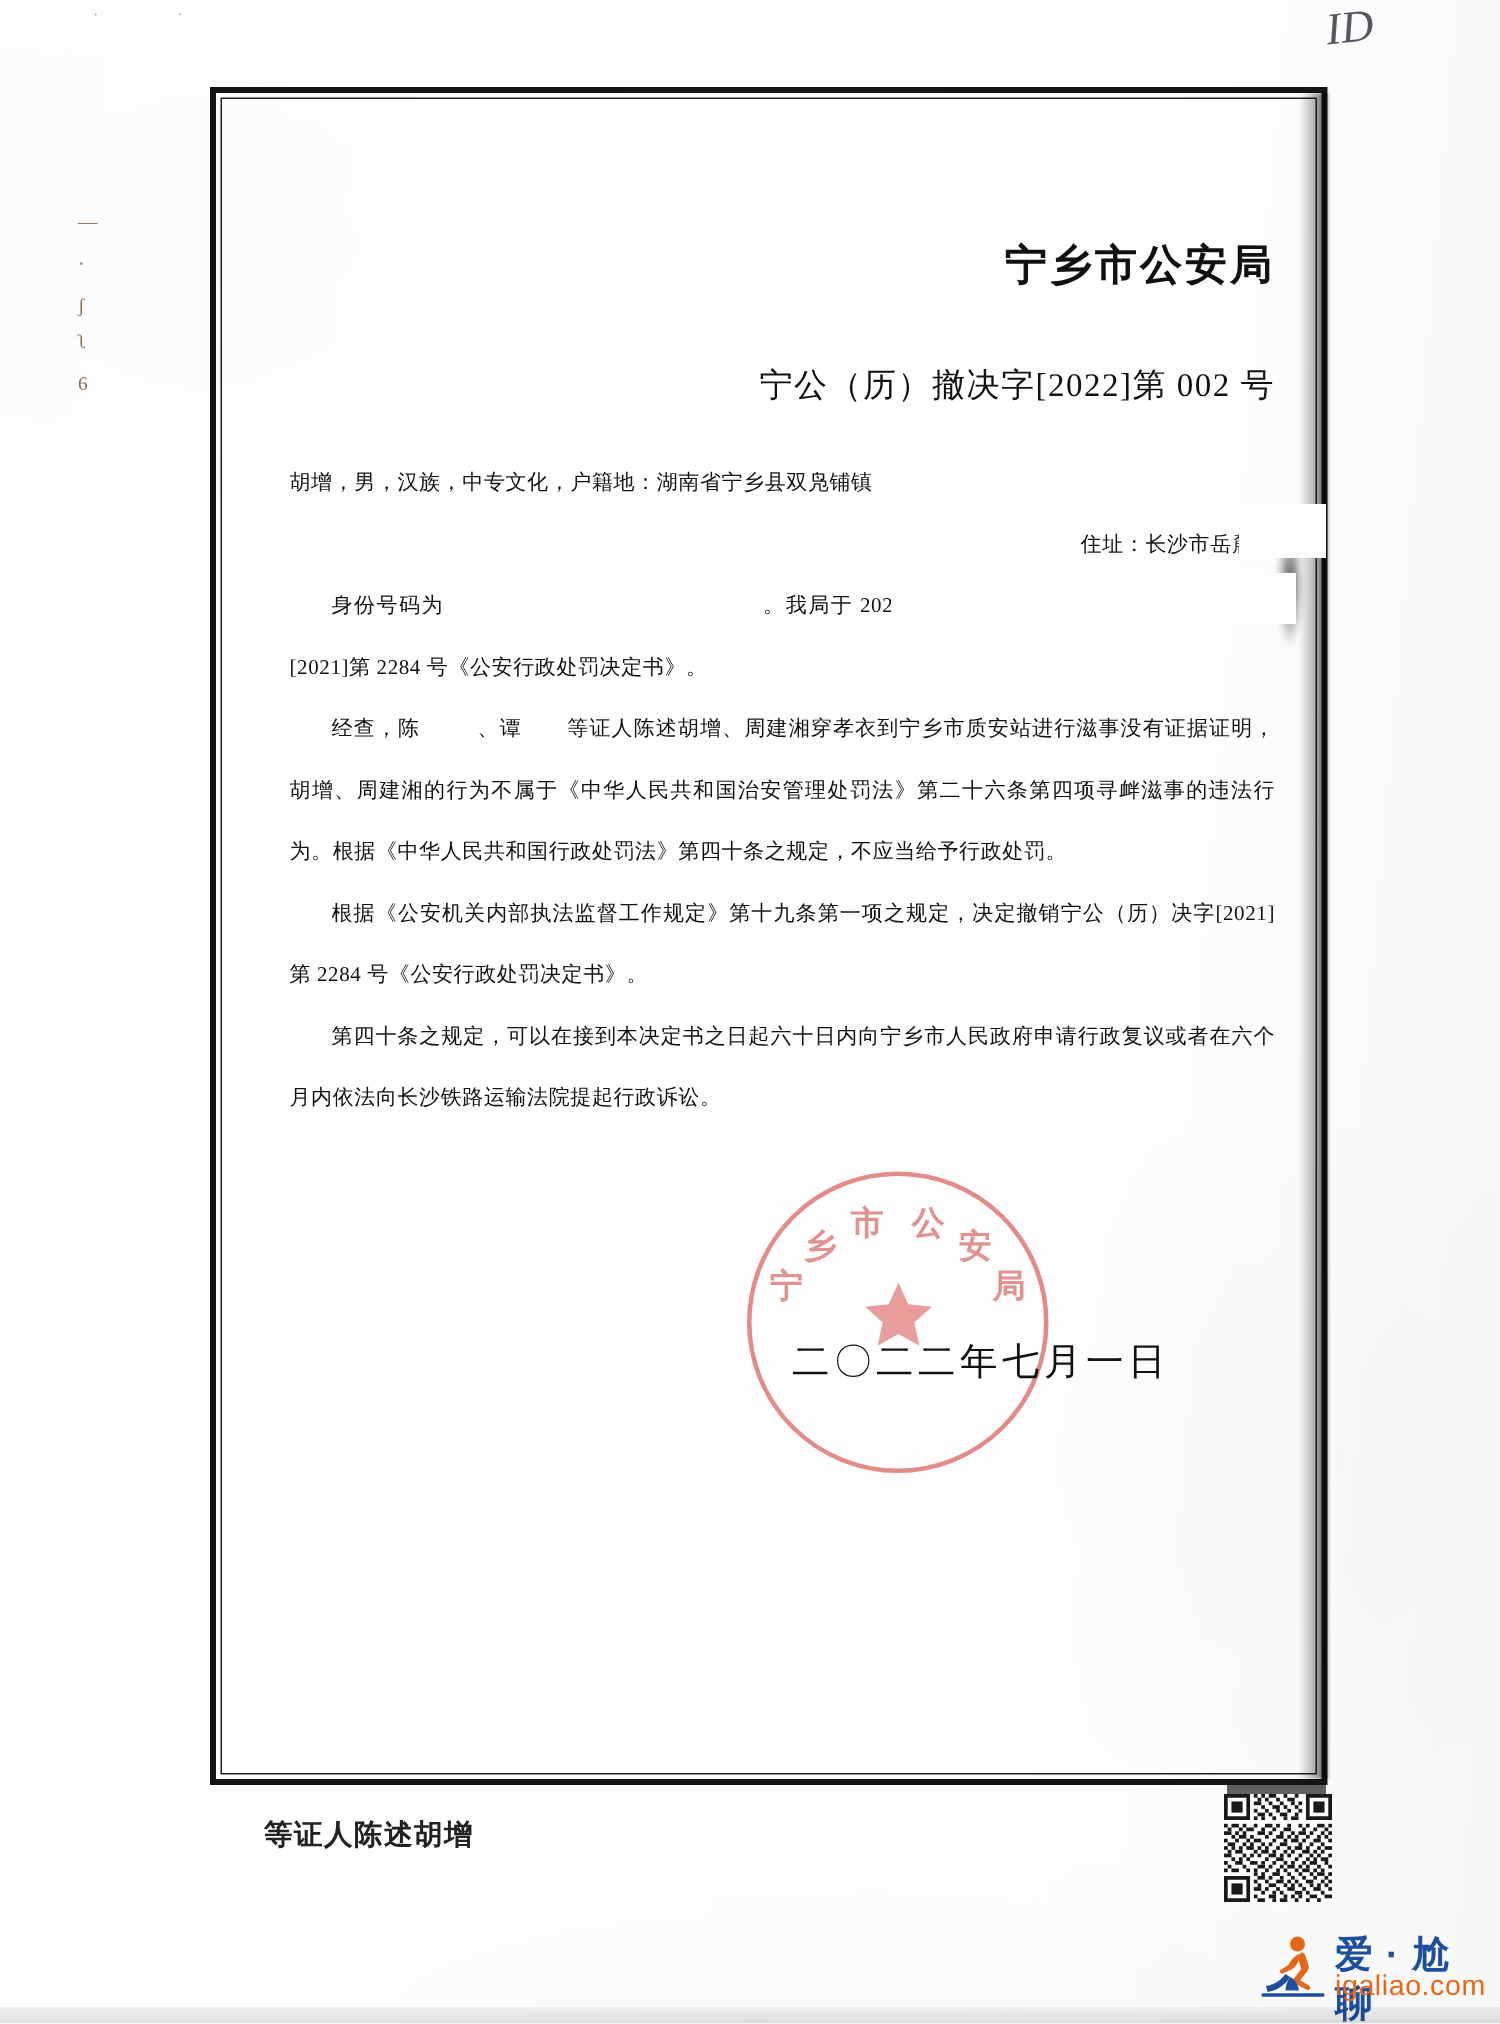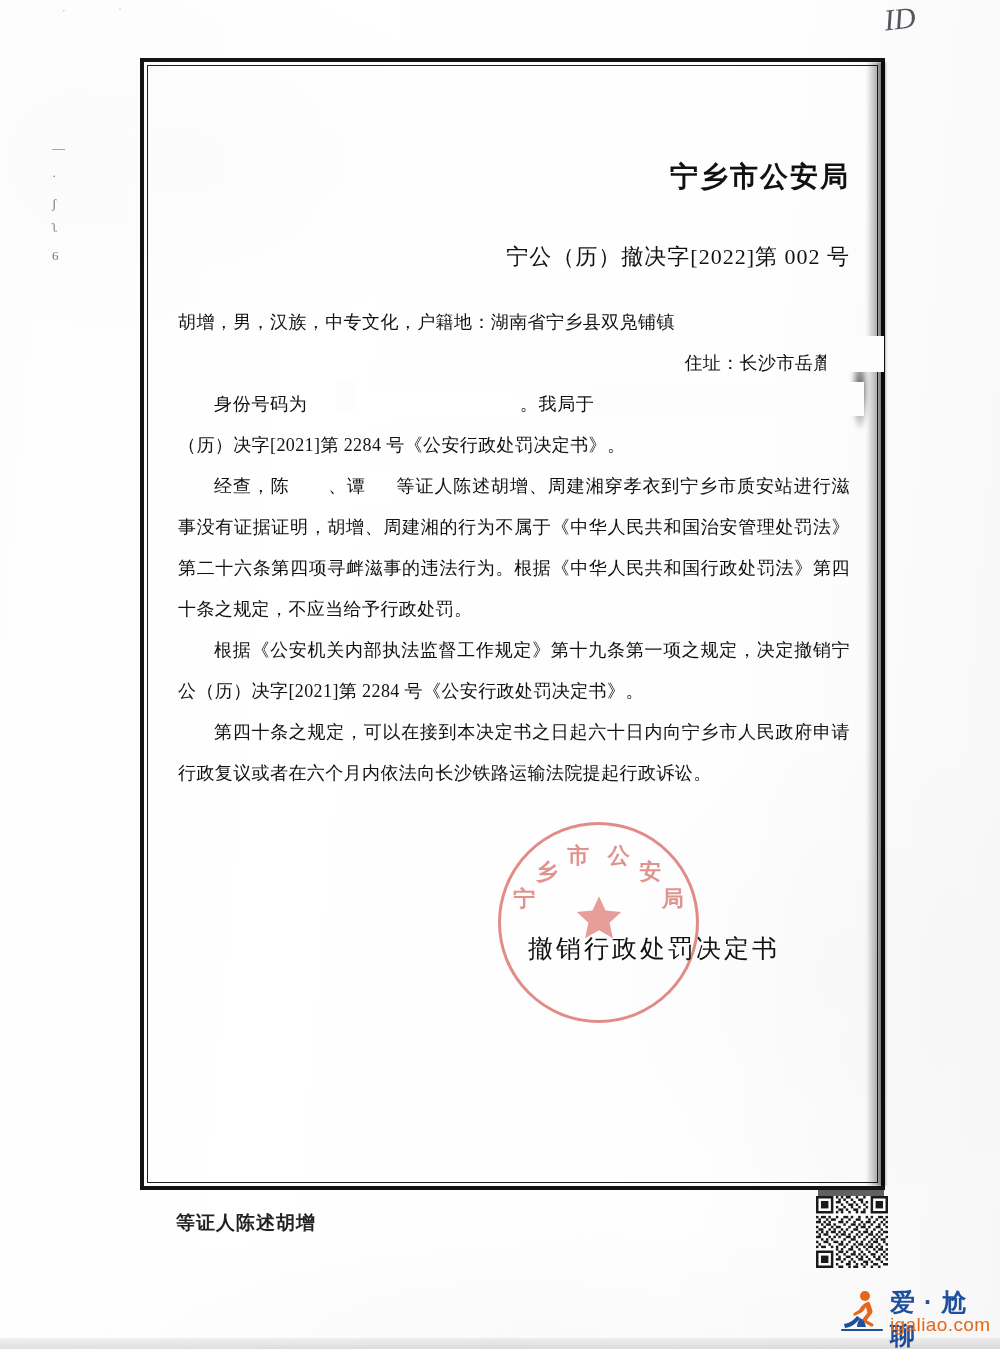--- a/index.html
+++ b/index.html
@@ -76,24 +76,25 @@
   }
   .doc-number{
     text-align:right;
     font-size:22px;
     letter-spacing:1px;
     margin:46px 0 0 0;
     padding-left:60px;
   }
   .body-block{
     margin-top:30px;
-    font-size:18px;
+    font-size:14px;
     line-height:41px;
     letter-spacing:.4px;
     text-align:justify;
+    margin-left:15px;
   }
   .para{margin:0;}
   .para.indent{text-indent:2em;}
   
   .redacted{
     display:inline-block;
     vertical-align:middle;
     background:#ffffff;
     position:relative;
   }
@@ -277,21 +278,21 @@
           <path fill="currentColor" d="M12 1.5l2.9 6.4 7 .7-5.2 4.7 1.5 6.9L12 16.7 5.8 20.2l1.5-6.9L2.1 8.6l7-.7z"></path>
         </svg>
         <span class="seal-char" style="transform:rotate(-62deg) translate(0,-84px) rotate(62deg) translate(-11px,0);">宁</span>
         <span class="seal-char" style="transform:rotate(-38deg) translate(0,-84px) rotate(38deg) translate(-11px,0);">乡</span>
         <span class="seal-char" style="transform:rotate(-14deg) translate(0,-84px) rotate(14deg) translate(-11px,0);">市</span>
         <span class="seal-char" style="transform:rotate(14deg) translate(0,-84px) rotate(-14deg) translate(-11px,0);">公</span>
         <span class="seal-char" style="transform:rotate(38deg) translate(0,-84px) rotate(-38deg) translate(-11px,0);">安</span>
         <span class="seal-char" style="transform:rotate(62deg) translate(0,-84px) rotate(-62deg) translate(-11px,0);">局</span>
       </div>
 
-      <div id="signature-date">撤销行政处罚决定书</div>
+      <div id="signature-date">二〇二二年七月一日</div>
     </div>
 
   </div>
 
   <div class="white-cover" id="cover-hukou"></div>
   <div class="white-cover" id="cover-address"></div>
   <div class="white-cover" id="cover-address-left"></div>
 
   <div id="footer-note">等证人陈述胡增</div>
 

